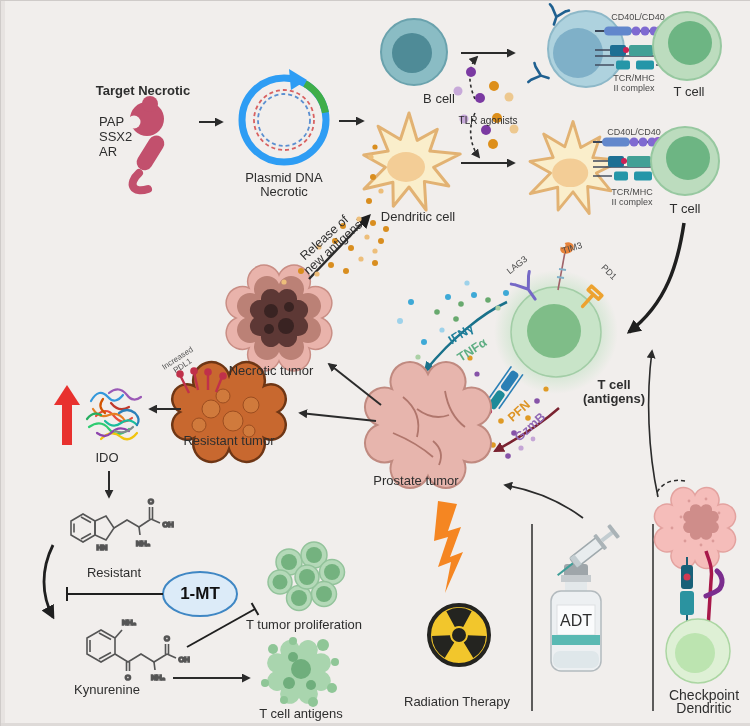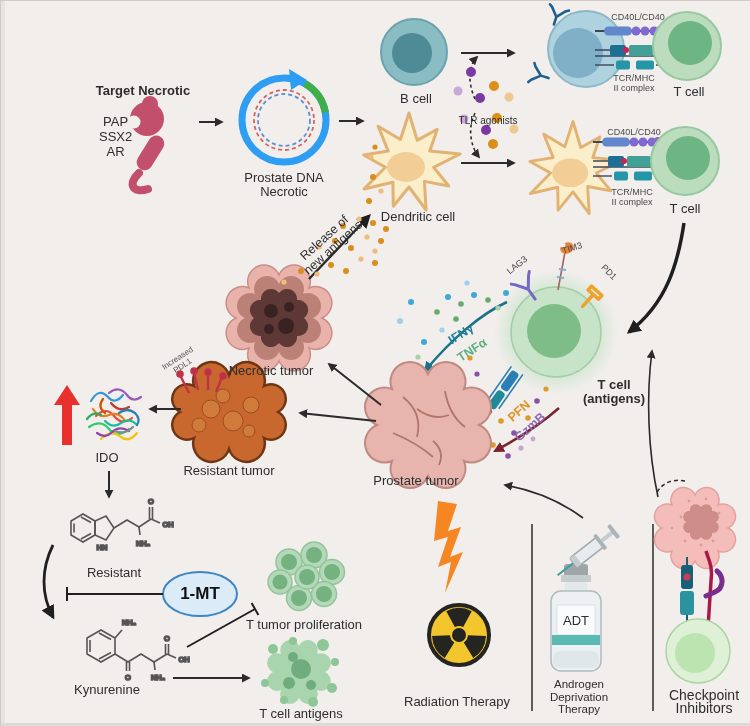--- a/index.html
+++ b/index.html
@@ -5,21 +5,21 @@
   html,body{margin:0;padding:0;}
   body{font-family:"Liberation Sans",sans-serif;}
   .stage{position:relative;width:750px;height:726px;background:#f1eeec;overflow:hidden;
          border:1px solid #cfcbc9;box-shadow:inset 0 -4px 0 #dedad8, inset 4px 0 0 #e7e3e1;}
   svg.scene{position:absolute;left:0;top:0;}
   .lbl{position:absolute;transform:translate(-50%,-50%);font-size:13px;color:#2e2e2e;
        text-align:center;white-space:nowrap;line-height:14px;}
   .lbl.small{font-size:9px;color:#4a4a4a;line-height:10px;}
   .lbl.tiny{font-size:8px;color:#555;line-height:9px;}
   .lbl.bold{font-weight:bold;}
-  .lbl.left{transform:translate(0,-50%);text-align:center;}
+  .lbl.left{transform:translate(0,-50%);text-align:left;}
   .rot{transform:translate(-50%,-50%) rotate(var(--r));}
   .ifn{color:#1f7f9b;font-weight:bold;font-size:12.5px;}
   .tnf{color:#5fae84;font-weight:bold;font-size:12.5px;}
   .pfn{color:#dd9526;font-weight:bold;font-size:12.5px;}
   .gzmb{color:#9168b5;font-weight:bold;font-size:12.5px;}
   .onemt{font-size:17px;font-weight:bold;color:#111;text-align:right;}
   .atom{font-size:7.5px;font-weight:bold;text-anchor:middle;fill:#444;}
   .atomO{fill:#e04343;}
   .atomN{fill:#4a7fd4;}
 </style>
@@ -436,24 +436,24 @@
   </g>
 </svg>
 
 <div class="lbl bold" style="left:142px;top:90px">Target Necrotic</div>
 <div class="lbl left" style="left:98px;top:135px;line-height:15px">
   <div>PAP</div>
   <div>SSX2</div>
   <div>AR</div>
 </div>
 <div class="lbl" style="left:283px;top:184px">
-  <div>Prostate DNA</div>
+  <div>Plasmid DNA</div>
   <div>Necrotic</div>
 </div>
-<div class="lbl" style="left:415px;top:98px">B cell</div>
+<div class="lbl" style="left:438px;top:98px">B cell</div>
 <div class="lbl" style="left:417px;top:216px">Dendritic cell</div>
 <div class="lbl" style="left:487px;top:120px;font-size:10px">TLR agonists</div>
 
 <div class="lbl small" style="left:637px;top:16px">CD40L/CD40</div>
 <div class="lbl small" style="left:633px;top:82px">
   <div>TCR/MHC</div>
   <div>II complex</div>
 </div>
 <div class="lbl" style="left:688px;top:91px">T cell</div>
 
@@ -466,21 +466,21 @@
 
 <div class="lbl rot" style="left:328px;top:242px;--r:-42deg;font-size:12.5px;line-height:13px">
   <div>Release of</div>
   <div>new antigens</div>
 </div>
 <div class="lbl" style="left:270px;top:370px">Necrotic tumor</div>
 <div class="lbl tiny rot" style="left:179px;top:361px;--r:-33deg">
   <div>Increased</div>
   <div>PDL1</div>
 </div>
-<div class="lbl" style="left:228px;top:470px">Resistant tumor</div>
+<div class="lbl" style="left:228px;top:440px">Resistant tumor</div>
 <div class="lbl" style="left:415px;top:480px">Prostate tumor</div>
 <div class="lbl" style="left:106px;top:457px">IDO</div>
 
 <div class="lbl small rot" style="left:516px;top:264px;--r:-38deg">LAG3</div>
 <div class="lbl small rot" style="left:571px;top:247px;--r:-18deg">TIM3</div>
 <div class="lbl small rot" style="left:608px;top:271px;--r:45deg">PD1</div>
 <div class="lbl bold" style="left:613px;top:391px">
   <div>T cell</div>
   <div>(antigens)</div>
 </div>
@@ -489,24 +489,19 @@
 <div class="lbl rot pfn" style="left:518px;top:410px;--r:-42deg">PFN</div>
 <div class="lbl rot gzmb" style="left:529px;top:426px;--r:-42deg">GzmB</div>
 
 <div class="lbl" style="left:113px;top:572px">Resistant</div>
 <div class="lbl onemt" style="left:199px;top:593px">1-MT</div>
 <div class="lbl" style="left:303px;top:624px">T tumor proliferation</div>
 <div class="lbl" style="left:106px;top:689px">Kynurenine</div>
 <div class="lbl" style="left:300px;top:713px">T cell antigens</div>
 
 <div class="lbl" style="left:456px;top:701px">Radiation Therapy</div>
-<div class="lbl" style="left:575px;top:620px;font-size:13px">ADT</div>
-<div class="lbl" style="left:578px;top:696px;font-size:11.5px;line-height:12.5px">
-  <div>Androgen</div>
-  <div>Deprivation</div>
-  <div>Therapy</div>
-</div>
+<div class="lbl" style="left:575px;top:620px;font-size:16px">ADT</div>
 <div class="lbl" style="left:703px;top:700px;font-size:14px;line-height:12.5px">
   <div>Checkpoint</div>
-  <div>Inhibitors</div>
+  <div>Dendritic</div>
 </div>
 
 </div>
 
 </body></html>

